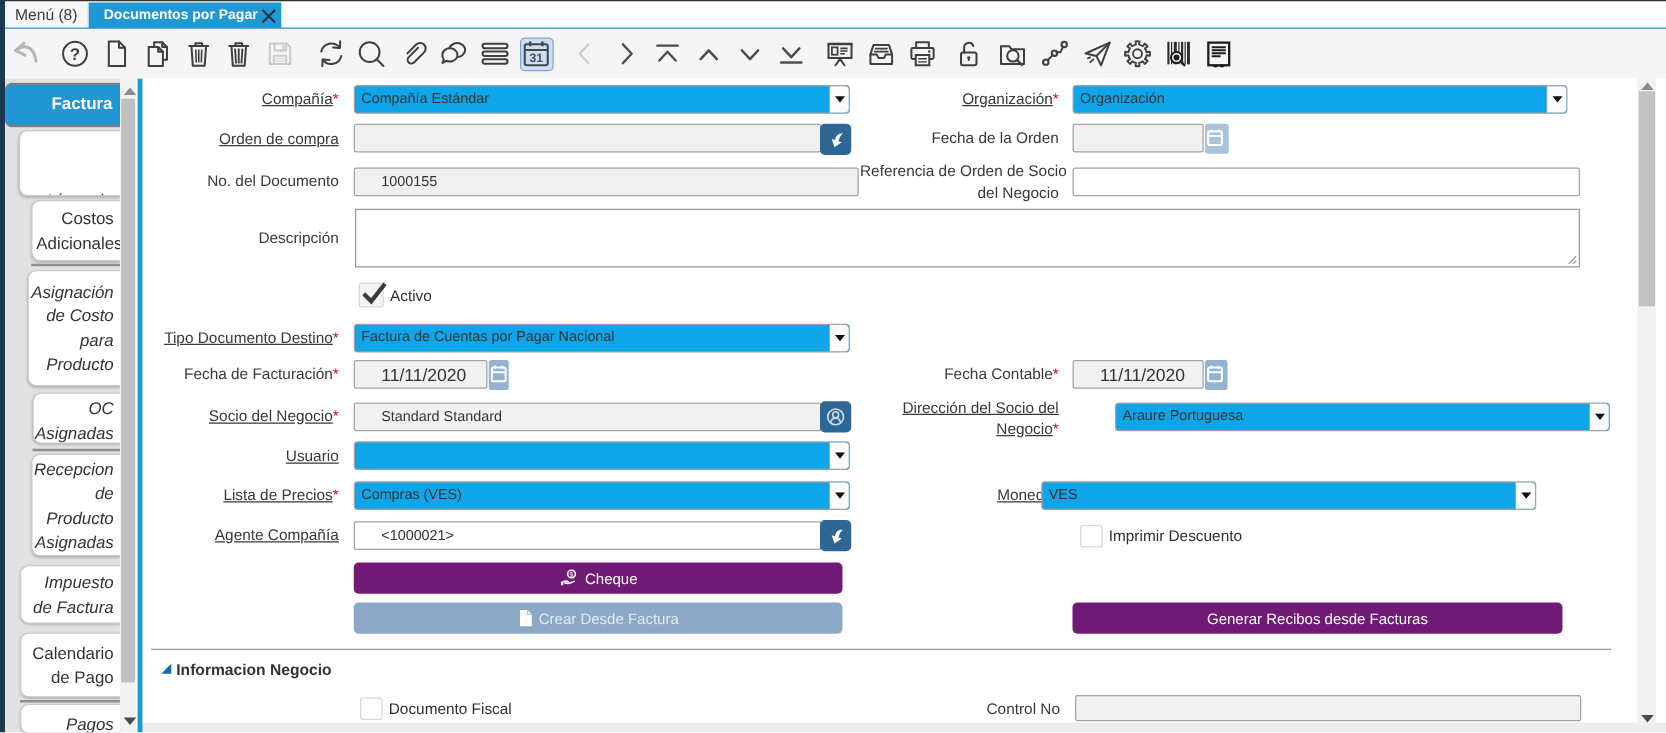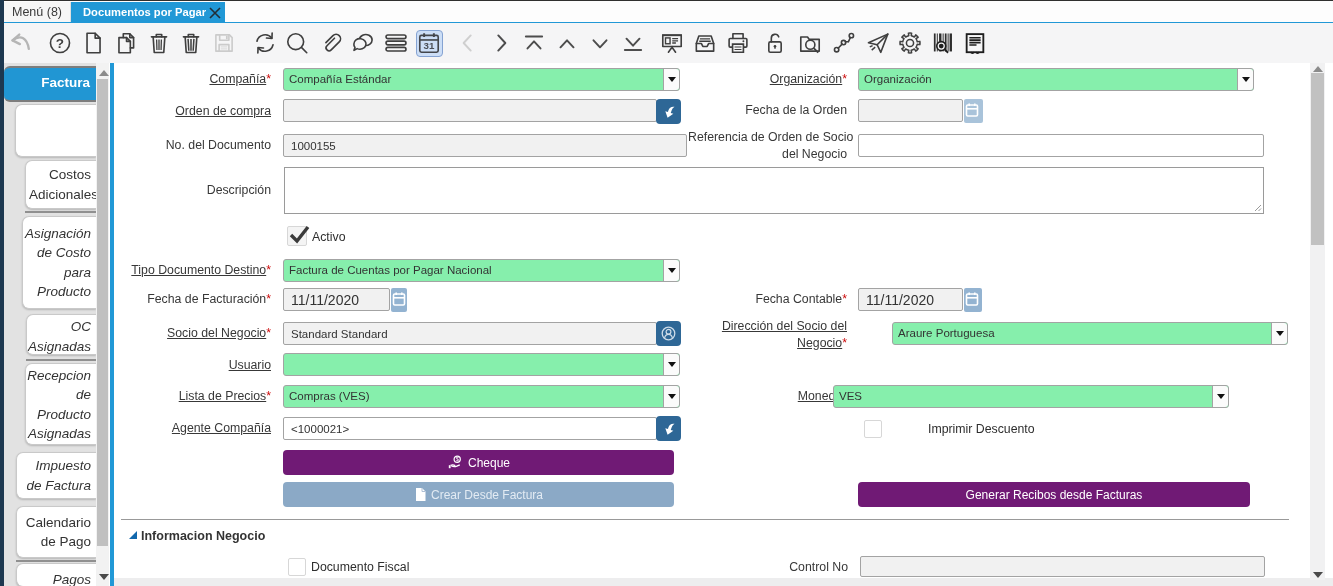--- a/index.html
+++ b/index.html
@@ -32,23 +32,23 @@
   #footerStrip { position:absolute; left:114px; top:578px; width:1219px; height:8px; background:#ededee; }
   
   #rScroll { position:absolute; left:1310px; top:63px; width:15px; height:517px; background:#f1f1f2; }
   #rThumb { position:absolute; left:1311px; top:73px; width:13px; height:172px; background:#c1c1c1; }
   .sarrow { position:absolute; width:0; height:0; }
   
   .lbl { position:absolute; font-size:12.3px; color:#383838; text-align:right; line-height:17px; }
   .lbl .u { text-decoration:underline; }
   .star { color:#cc0a0a; text-decoration:none; }
   
-  .fld { position:absolute; border:1px solid #a3a3a3; border-radius:2px; background:#f1f1f1; font-size:11.5px; color:#333; padding:0 7px; display:flex; align-items:center; height:23px; }
+  .fld { position:absolute; border:1px solid #a3a3a3; border-radius:2px; background:#f1f1f1; font-size:11.5px; color:#333; padding:0 21px; display:flex; align-items:center; height:23px; }
   .fld.white { background:#fff; }
-  .combo { position:absolute; border:1px solid #a3a3a3; border-radius:3px; background:#86efac; height:23px; font-size:11.5px; color:#333; }
+  .combo { position:absolute; border:1px solid #a3a3a3; border-radius:3px; background:#0ea5e9; height:23px; font-size:11.5px; color:#333; }
   .combo .ctext { position:absolute; left:5px; top:0; line-height:21px; white-space:nowrap; }
   .combo .carrow { position:absolute; right:0px; top:0px; bottom:0px; width:16px; background:#fbfbfb; border-left:1px solid #a3a3a3; border-radius:0 3px 3px 0; }
   .combo .carrow:after { content:""; position:absolute; left:4px; top:8px; width:0; height:0; border-left:4px solid transparent; border-right:4px solid transparent; border-top:5px solid #111; }
   .bbtn { position:absolute; width:25px; height:25px; background:#2e6796; border-radius:4px; z-index:2; }
   .bbtn svg { position:absolute; left:0; top:0; }
   .calbtn { position:absolute; width:16px; height:24px; background:#9cb8d3; border-radius:2px; }
   .chk { position:absolute; background:#fff; border:1px solid #d7d7d7; border-radius:2px; }
   .clabel { position:absolute; font-size:12.3px; color:#2e2e2e; }
   .btn { position:absolute; height:25px; border-radius:4px; background:#701a75; color:#fff; font-size:12px; display:flex; align-items:center; justify-content:center; }
   .btn.disabled { background:#8ba9c6; color:#e3ebf3; }
@@ -352,21 +352,21 @@
       <svg width="25" height="25" viewBox="0 0 25 25">
         <path d="M16.8 6.2 C13.5 6.8 12.2 8.6 12.1 11.3 L12.1 13.2 L9.4 13.2 L13.6 18.8 L17.8 13.2 L15.1 13.2 L15.1 11.0 C15.2 8.8 15.8 7.4 16.8 6.2 Z" fill="#fff" transform="rotate(18 12.5 12.5)"></path>
       </svg>
     </div>
   <div class="chk" style="left:287px; top:226px; width:20px; height:20px; background:#f4f4f4;"></div>
   <svg class="abs" style="left:287px; top:222px;" width="26" height="26" viewBox="0 0 26 26">
       <path d="M4 13 L10 19 L21 5" stroke="#3b3b3b" stroke-width="3.4" fill="none"></path>
     </svg>
   <div class="clabel" style="left:312px; top:229.5px;">Activo</div>
   <div class="chk" style="left:864px; top:420px; width:18px; height:18px;"></div>
-  <div class="clabel" style="left:928px; top:421.5px;">Imprimir Descuento</div>
+  <div class="clabel" style="left:887px; top:421.5px;">Imprimir Descuento</div>
   <div class="chk" style="left:288px; top:558px; width:18px; height:18px;"></div>
   <div class="clabel" style="left:311px; top:560px;">Documento Fiscal</div>
   <div class="btn" style="left:283px; top:450px; width:391px;"><svg width="17" height="17" viewBox="0 0 17 17">
         <circle cx="10.2" cy="5.2" r="3.1" stroke="#fff" stroke-width="1.2" fill="none"></circle>
         <text x="10.2" y="7.3" font-size="5.5" fill="#fff" text-anchor="middle" font-family="Liberation Sans">$</text>
         <path d="M4.2 11.8 C6 12.8 8 12.9 9.8 12.2 L12.8 10.9" stroke="#fff" stroke-width="1.3" fill="none"></path>
         <path d="M1.8 11.2 L1.8 14.2 L3.6 14.2 L3.6 11.2 Z" fill="#fff"></path>
         <path d="M3.6 11.4 C5.2 10.6 6.6 10.8 8.2 11.6" stroke="#fff" stroke-width="1.3" fill="none"></path>
       </svg>Cheque</div>
   <div class="btn disabled" style="left:283px; top:482px; width:391px;"><svg width="13" height="15" viewBox="0 0 13 15">

